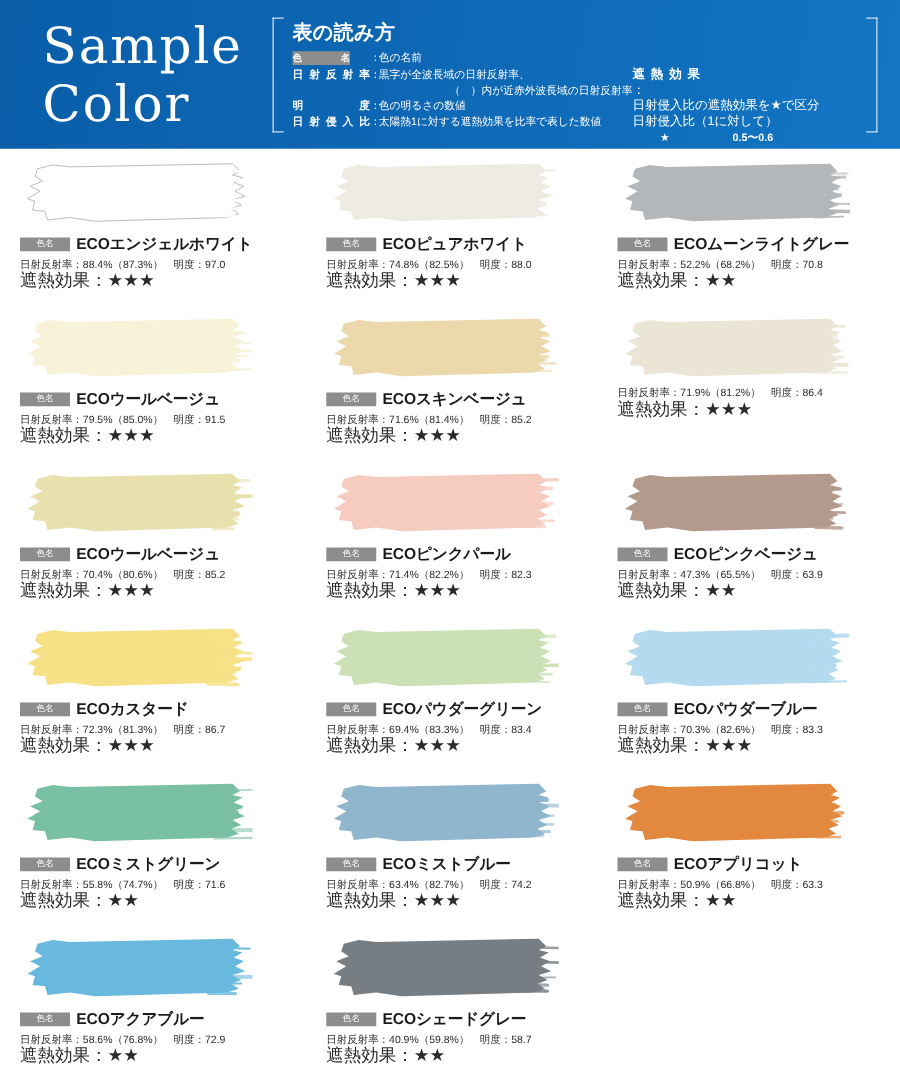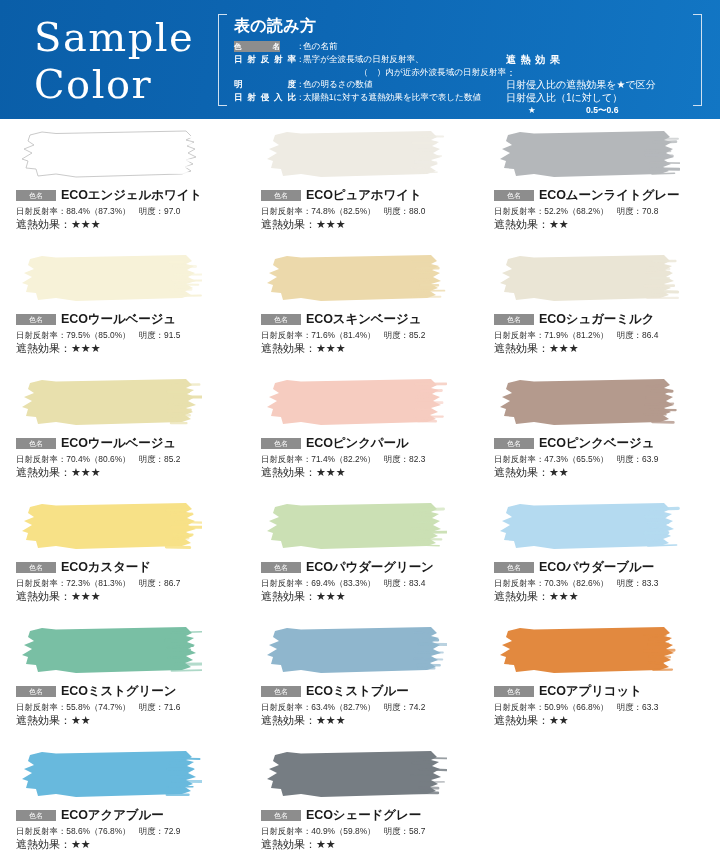--- a/index.html
+++ b/index.html
@@ -112,21 +112,21 @@
     margin-right: 5px; flex: none;
   }
   .color-name {
     font-size: 12.5px; font-weight: bold; color: #1a1a1a;
     letter-spacing: -0.1px; white-space: nowrap;
   }
   .spec {
     font-size: 8.4px; color: #2b2b2b; line-height: 12.5px;
     margin-top: 3px; white-space: nowrap;
   }
-  .spec2 { font-size: 11px; color: #2b2b2b; line-height: 12px; white-space: nowrap; }
+  .spec2 { font-size: 14px; color: #2b2b2b; line-height: 12px; white-space: nowrap; }
 </style>
 </head>
 <body>
 
 <div class="header">
 
   <div class="title-block">
     <div class="title-line">Sample</div>
     <div class="title-line">Color</div>
   </div>
@@ -314,24 +314,20 @@
       <path d="M 14,6 L 26,3 L 40,4.5 L 170,2 L 176,8 L 170,11 L 178,13 L 171,17 L 179,20 L 172,24 L 180,28 L 170,31 L 177,35 L 169,38 L 175,42 L 166,45 L 60,48 L 40,45 L 22,47 L 20,40 L 10,39 L 12,32 L 6,30 L 16,24 L 8,20 L 18,16 L 12,12 L 14,6 Z" fill="#eae5d5"></path>
             <path d="M 159.1,8.2 L 181.4,8.0" stroke="#eae5d5" stroke-width="2.4" stroke-linecap="round" fill="none" opacity="0.82"></path>
             <path d="M 153.9,15.2 L 175.0,16.0" stroke="#eae5d5" stroke-width="2.8" stroke-linecap="round" fill="none" opacity="0.65"></path>
             <path d="M 152.0,19.6 L 175.7,18.8" stroke="#eae5d5" stroke-width="1.4" stroke-linecap="round" fill="none" opacity="0.88"></path>
             <path d="M 156.6,25.2 L 174.8,25.1" stroke="#eae5d5" stroke-width="2.4" stroke-linecap="round" fill="none" opacity="0.75"></path>
             <path d="M 151.2,33.2 L 179.7,32.7" stroke="#eae5d5" stroke-width="2.8" stroke-linecap="round" fill="none" opacity="0.87"></path>
             <path d="M 158.9,38.4 L 183.6,39.0" stroke="#eae5d5" stroke-width="3.1" stroke-linecap="round" fill="none" opacity="0.93"></path>
             <path d="M 153.3,45.0 L 183.9,44.9" stroke="#eae5d5" stroke-width="2.2" stroke-linecap="round" fill="none" opacity="0.64"></path>
     </svg>
        </div>
-       <div class="label-line">
-         <span class="label-chip">色名</span>
-         <span class="color-name">ECOシュガーミルク</span>
-       </div>
        <div class="spec">日射反射率：71.9%（81.2%）　明度：86.4</div>
        <div class="spec2">遮熱効果：★★★</div>
       </div>
     </div>
     <div class="row">
       <div class="cell c1">
         <div class="swatch-wrap">
          <svg viewBox="0 0 186 52" xmlns="http://www.w3.org/2000/svg">
       <path d="M 14,6 L 26,3 L 40,4.5 L 170,2 L 176,8 L 170,11 L 178,13 L 171,17 L 179,20 L 172,24 L 180,28 L 170,31 L 177,35 L 169,38 L 175,42 L 166,45 L 60,48 L 40,45 L 22,47 L 20,40 L 10,39 L 12,32 L 6,30 L 16,24 L 8,20 L 18,16 L 12,12 L 14,6 Z" fill="#e8e0ad"></path>
             <path d="M 157.1,7.7 L 183.2,7.4" stroke="#e8e0ad" stroke-width="2.5" stroke-linecap="round" fill="none" opacity="0.61"></path>

